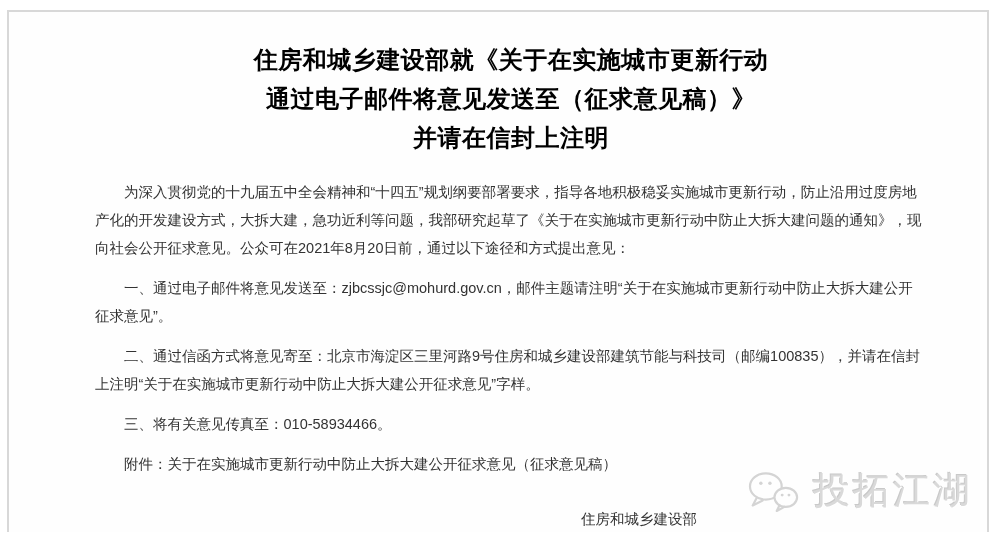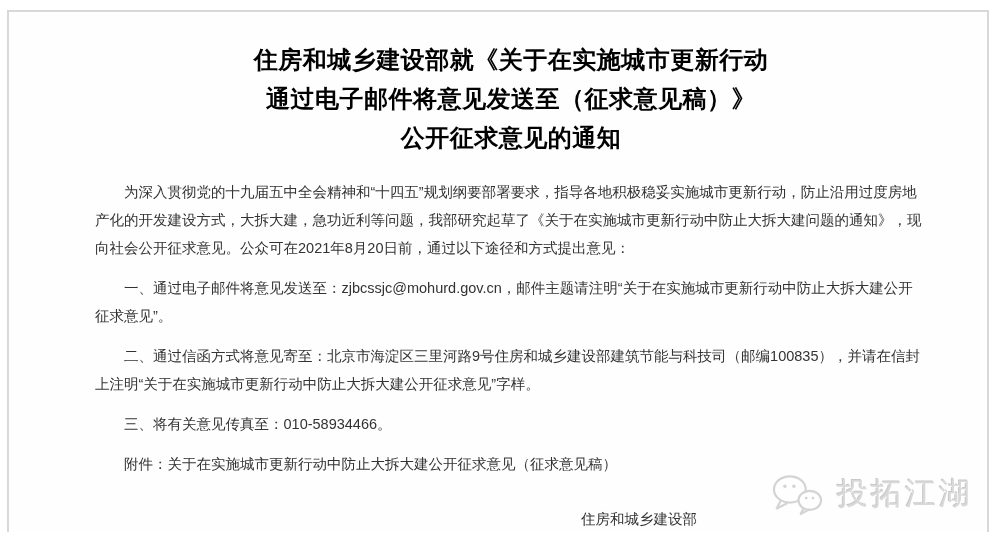--- a/index.html
+++ b/index.html
@@ -61,39 +61,39 @@
   .watermark {
     position: absolute;
     right: 18px;
     bottom: 16px;
     display: flex;
     align-items: center;
     gap: 10px;
     user-select: none;
   }
   .watermark .wm-text {
-    font-size: 31px;
+    font-size: 37px;
     letter-spacing: 3px;
     color: #d9d9d9;
     text-shadow: 1px 1px 0 #ffffff, -1px -1px 0 #c9c9c9;
     font-weight: 400;
   }
   .wm-icon-svg { display: block; }
 </style>
 </head>
 <body>
 
 <div class="screen">
   <div class="frame"></div>
 
   <div class="content">
     <h1 class="doc-title">
       <div>住房和城乡建设部就《关于在实施城市更新行动</div>
       <div>通过电子邮件将意见发送至（征求意见稿）》</div>
-      <div>公开征求意见的通知</div>
+      <div>并请在信封上注明</div>
     </h1>
 
     <div class="body-text">
       <p class="para">为深入贯彻党的十九届五中全会精神和“十四五”规划纲要部署要求，指导各地积极稳妥实施城市更新行动，防止沿用过度房地产化的开发建设方式，大拆大建，急功近利等问题，我部研究起草了《关于在实施城市更新行动中防止大拆大建问题的通知》，现向社会公开征求意见。公众可在2021年8月20日前，通过以下途径和方式提出意见：</p>
       <p class="para">一、通过电子邮件将意见发送至：zjbcssjc@mohurd.gov.cn，邮件主题请注明“关于在实施城市更新行动中防止大拆大建公开征求意见”。</p>
       <p class="para">二、通过信函方式将意见寄至：北京市海淀区三里河路9号住房和城乡建设部建筑节能与科技司（邮编100835），并请在信封上注明“关于在实施城市更新行动中防止大拆大建公开征求意见”字样。</p>
       <p class="para">三、将有关意见传真至：010-58934466。</p>
       <p class="para">附件：关于在实施城市更新行动中防止大拆大建公开征求意见（征求意见稿）</p>
     </div>
 

